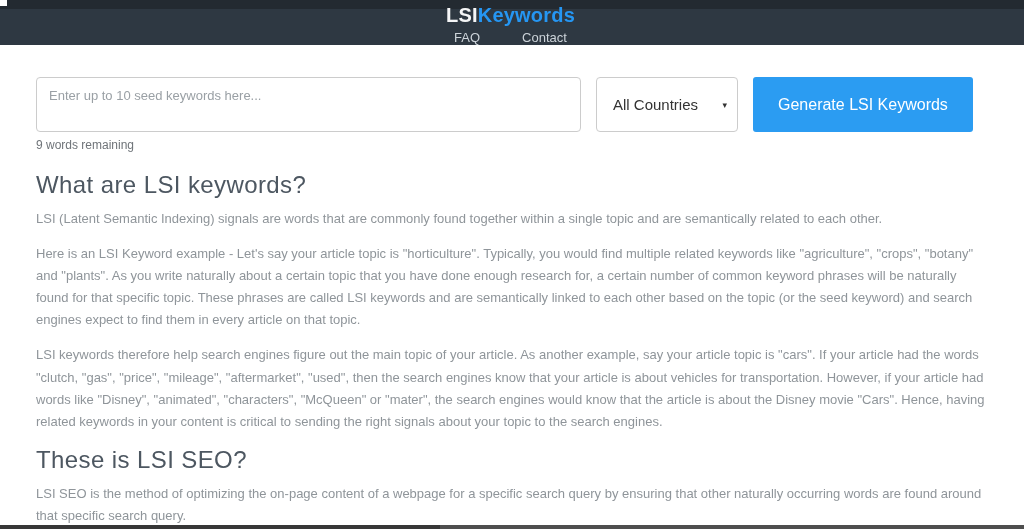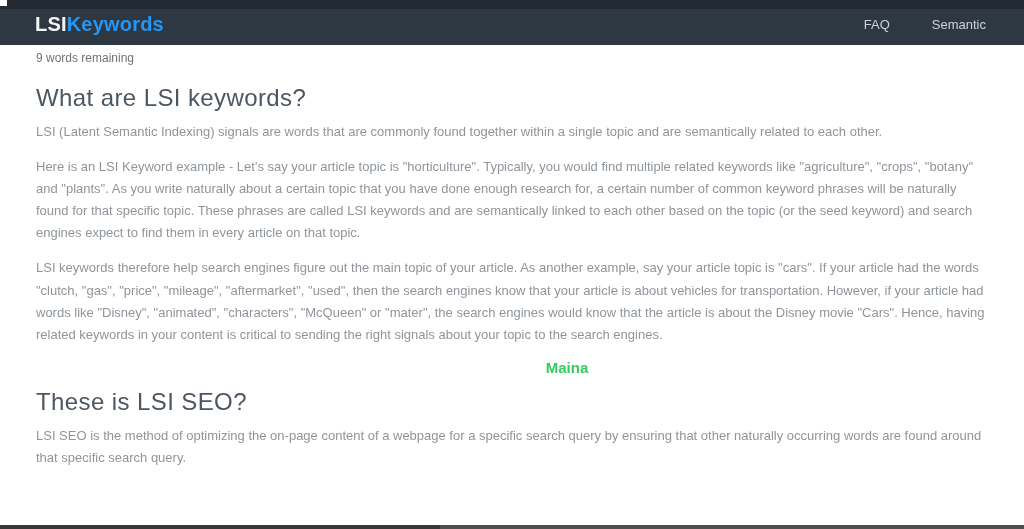--- a/index.html
+++ b/index.html
@@ -9,20 +9,21 @@
     background: #ffffff; position: relative;
     font-family: "Liberation Sans", sans-serif;
   }
 
   
   .navbar {
     height: 45px;
     background: linear-gradient(to bottom, #232a31 0, #232a31 9px, #2e3842 9px, #2e3842 100%);
     display: flex; align-items: center; justify-content: space-between;
     padding: 4px 38px 0 35px;
+    flex-direction: column;
   }
   .brand { font-size: 20px; font-weight: 700; letter-spacing: 0.2px; cursor: pointer; }
   .brand .lsi { color: #f5f6f7; }
   .brand .kw  { color: #2596f3; }
   .nav-links { display: flex; gap: 42px; }
   .nav-links a { color: #ccd3d9; font-size: 13px; text-decoration: none; cursor: pointer; }
   .corner-notch { position: absolute; top: 0; left: 0; width: 7px; height: 6px; background: #fff; }
 
   
   .search-row { display: flex; gap: 15px; margin: 32px 36px 0 36px; }
@@ -76,37 +77,46 @@
 </style>
 </head>
 <body>
 
 <header class="navbar">
   <div class="brand">
     <span class="lsi">LSI</span><span class="kw">Keywords</span>
   </div>
   <nav class="nav-links">
     <a>FAQ</a>
-    <a>Semantic</a>
+    <a>Contact</a>
   </nav>
 </header>
 <div class="corner-notch"></div>
 
 <main>
 
+  <div class="search-row">
+    <textarea class="seed-input" placeholder="Enter up to 10 seed keywords here..." style=""></textarea>
+    <div class="select-wrap">
+      <select>
+        <option>All Countries</option>
+      </select>
+      <span class="caret">▾</span>
+    </div>
+    <button class="generate-btn">Generate LSI Keywords</button>
+  </div>
   <div class="words-remaining">9 words remaining</div>
 
   <section>
     <h2>What are LSI keywords?</h2>
     <p>LSI (Latent Semantic Indexing) signals are words that are commonly found together within a single topic and are semantically related to each other.</p>
     <p>Here is an LSI Keyword example - Let's say your article topic is "horticulture". Typically, you would find multiple related keywords like "agriculture", "crops", "botany" and "plants". As you write naturally about a certain topic that you have done enough research for, a certain number of common keyword phrases will be naturally found for that specific topic. These phrases are called LSI keywords and are semantically linked to each other based on the topic (or the seed keyword) and search engines expect to find them in every article on that topic.</p>
     <p>LSI keywords therefore help search engines figure out the main topic of your article. As another example, say your article topic is "cars". If your article had the words "clutch, "gas", "price", "mileage", "aftermarket", "used", then the search engines know that your article is about vehicles for transportation. However, if your article had words like "Disney", "animated", "characters", "McQueen" or "mater", the search engines would know that the article is about the Disney movie "Cars". Hence, having related keywords in your content is critical to sending the right signals about your topic to the search engines.</p>
   </section>
 
-  <div class="watermark">Maina</div>
 
   <section class="section-seo">
     <h2>These is LSI SEO?</h2>
     <p>LSI SEO is the method of optimizing the on-page content of a webpage for a specific search query by ensuring that other naturally occurring words are found around that specific search query.</p>
 
   </section>
 
 </main>
 
 <div class="bottom-bar"></div>

